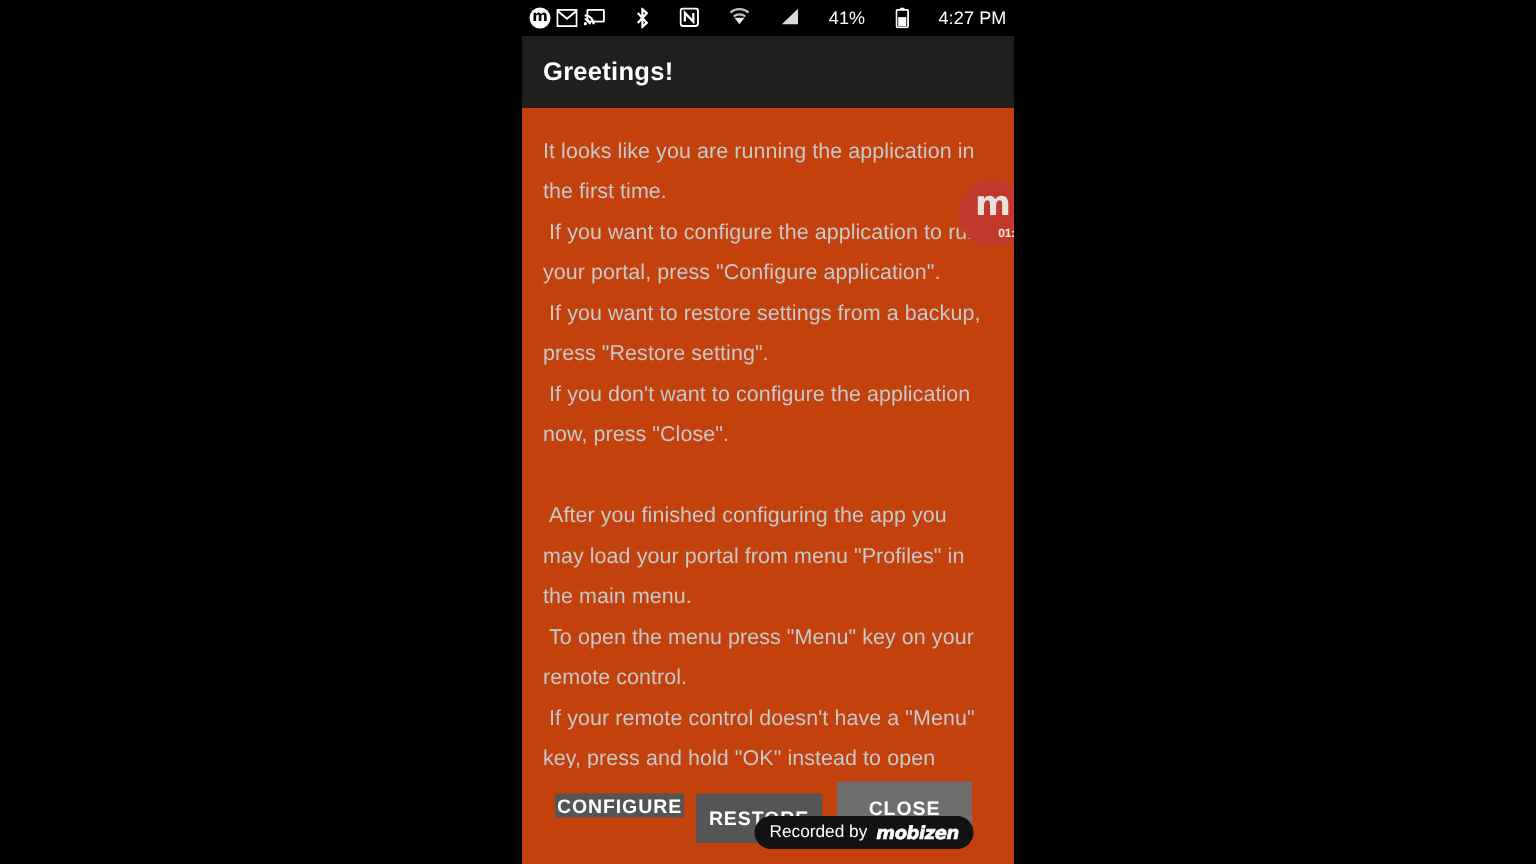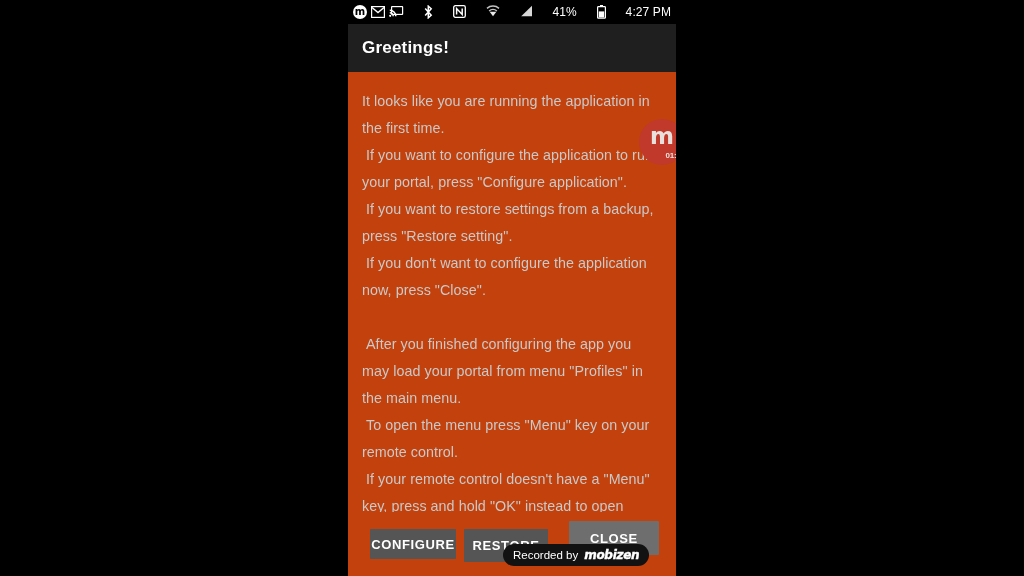--- a/index.html
+++ b/index.html
@@ -139,30 +139,30 @@
     text-align: center;
     font-family: "Liberation Sans", sans-serif;
     box-sizing: border-box;
     border-radius: 1px;
     padding: 0;
   }
   .btn-configure {
     left: 22px;
     top: 17px;
     width: 86px;
-    height: 30px;
+    height: 16px;
   }
   .btn-restore {
     left: 116px;
     top: 17px;
     width: 84px;
     height: 33px;
   }
   .btn-close {
-    left: 221px;
+    left: 210px;
     top: 9px;
     width: 90px;
     height: 34px;
     background: #6e6e6e;
   }
 
   
   .rec-bubble {
     position: absolute;
     left: 291px;

